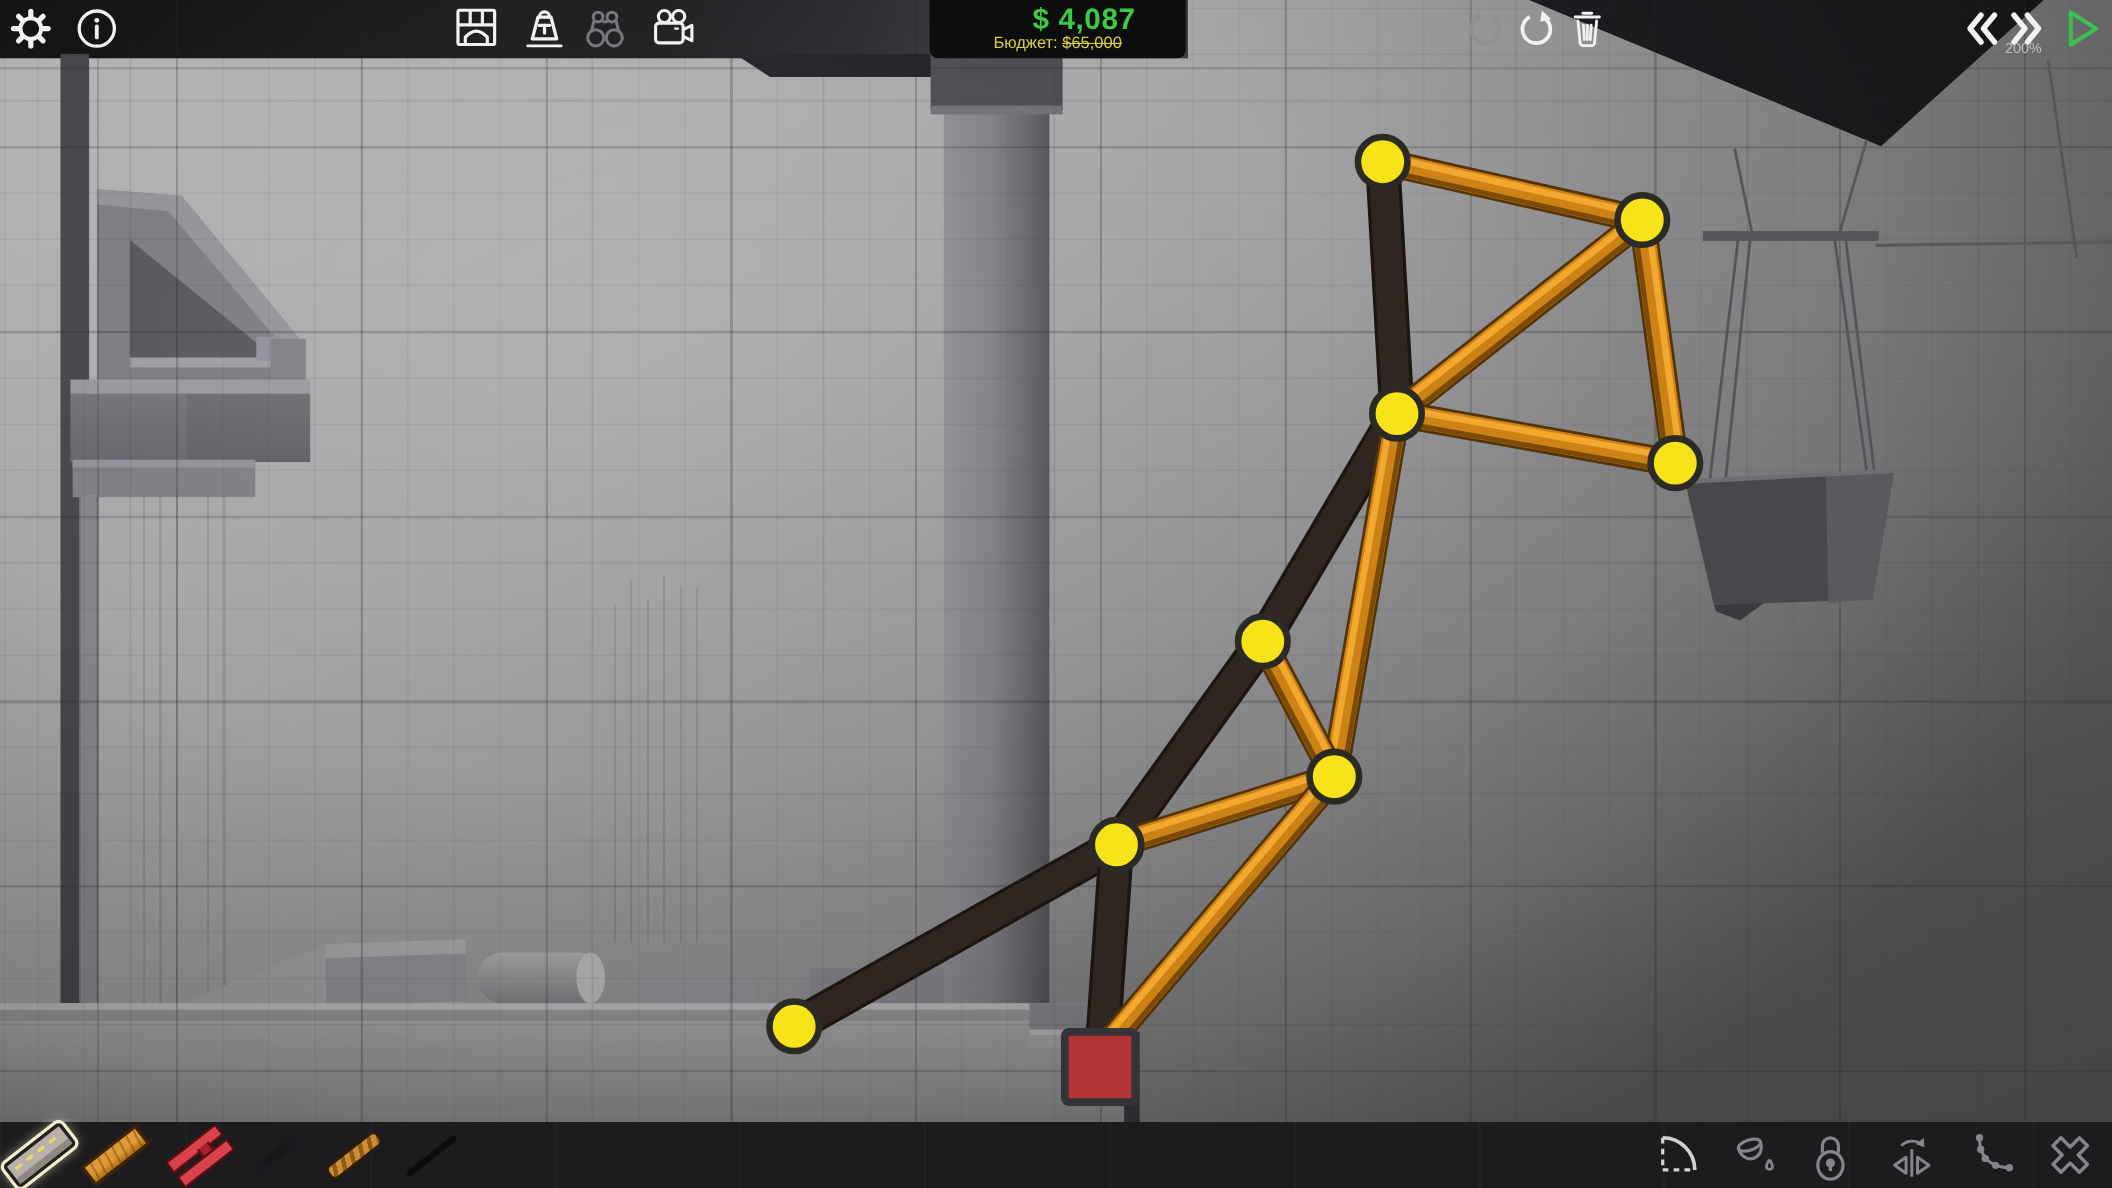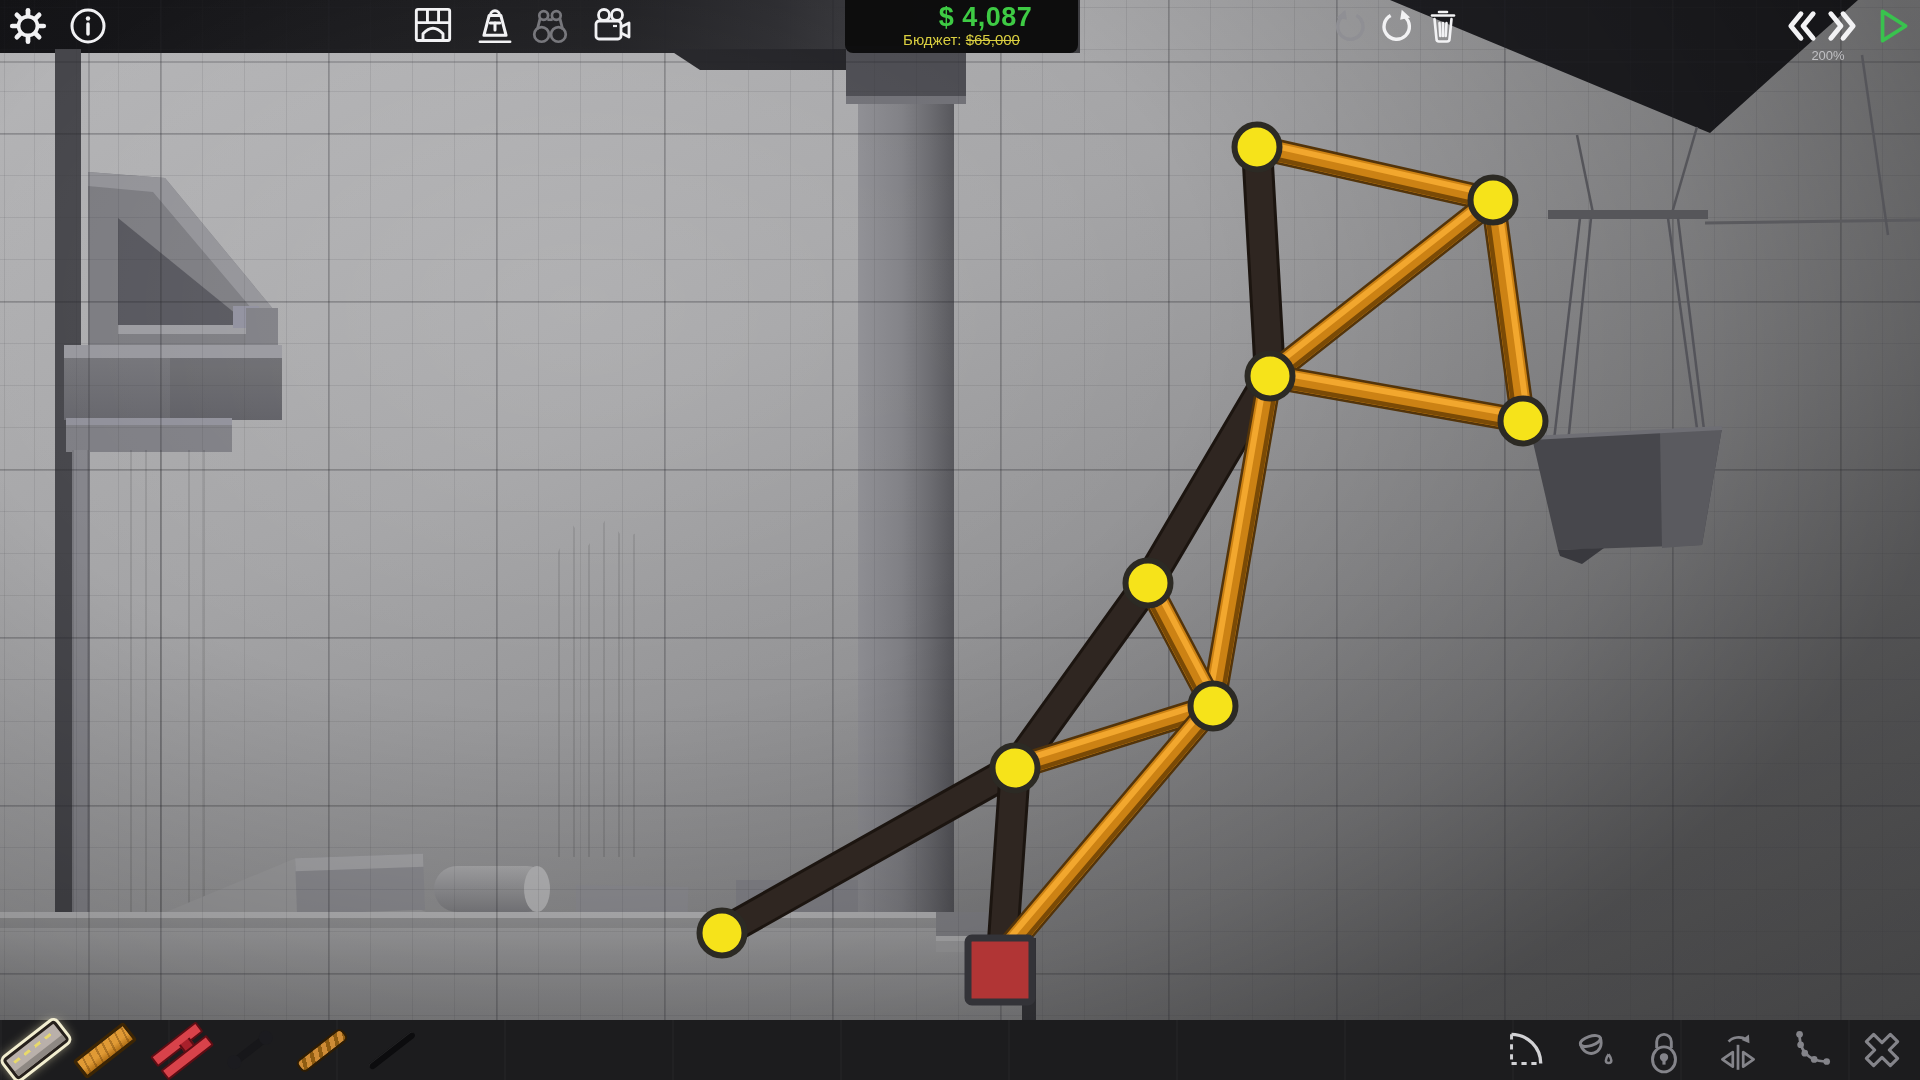--- a/index.html
+++ b/index.html
@@ -69,21 +69,21 @@
   .balloon-layer{left:0;top:0;width:1920px;height:1080px;z-index:15;pointer-events:none;}
   .bridge-layer{left:0;top:0;width:1920px;height:1080px;z-index:20;}
   
   .topbar{left:0;top:0;width:1920px;height:53px;z-index:50;}
   .tb-icon{position:absolute;top:3px;width:44px;height:46px;display:flex;align-items:center;justify-content:center;cursor:pointer;}
   .budget{position:absolute;left:845px;top:0;width:233px;height:53px;background:rgba(10,10,10,0.93);
     border-radius:0 0 8px 8px;text-align:center;}
   .budget-cur{margin-top:2px;font-size:27px;font-weight:bold;letter-spacing:0.5px;color:#3ecb44;margin-left:48px;}
   .budget-sub{font-size:15px;color:#d9ce40;margin-top:-2px;}
   .budget-sub .strike{text-decoration:line-through;}
-  .zoom-label{position:absolute;left:1800px;top:48px;width:56px;text-align:center;font-size:13px;color:#c0c0c3;}
+  .zoom-label{position:absolute;left:1800px;top:36px;width:56px;text-align:right;font-size:13px;color:#c0c0c3;}
   
   .bottombar{left:0;top:1020px;width:1920px;height:60px;z-index:50;background:#1c1c1e;
     background-image:repeating-linear-gradient(to right,rgba(255,255,255,0.025) 0 2px,transparent 2px 168px);}
   .mat{position:absolute;top:0;width:70px;height:60px;display:flex;align-items:center;justify-content:center;cursor:pointer;}
   .rot{transform:rotate(-38deg);}
   .mat-road-inner{width:60px;height:20px;border-radius:4px;background:#b9b0aa;border:3px solid #26201c;position:relative;
     box-shadow:0 0 0 3px rgba(250,245,215,0.95),0 0 12px rgba(250,240,190,0.8);}
   .mat-road-inner:before{content:"";position:absolute;left:5px;right:5px;top:5px;height:3px;
     background:repeating-linear-gradient(to right,#e8d96a 0 7px,transparent 7px 13px);}
   .mat-road-inner:after{content:"";position:absolute;left:0;right:0;bottom:0;height:6px;background:#8e8883;}

